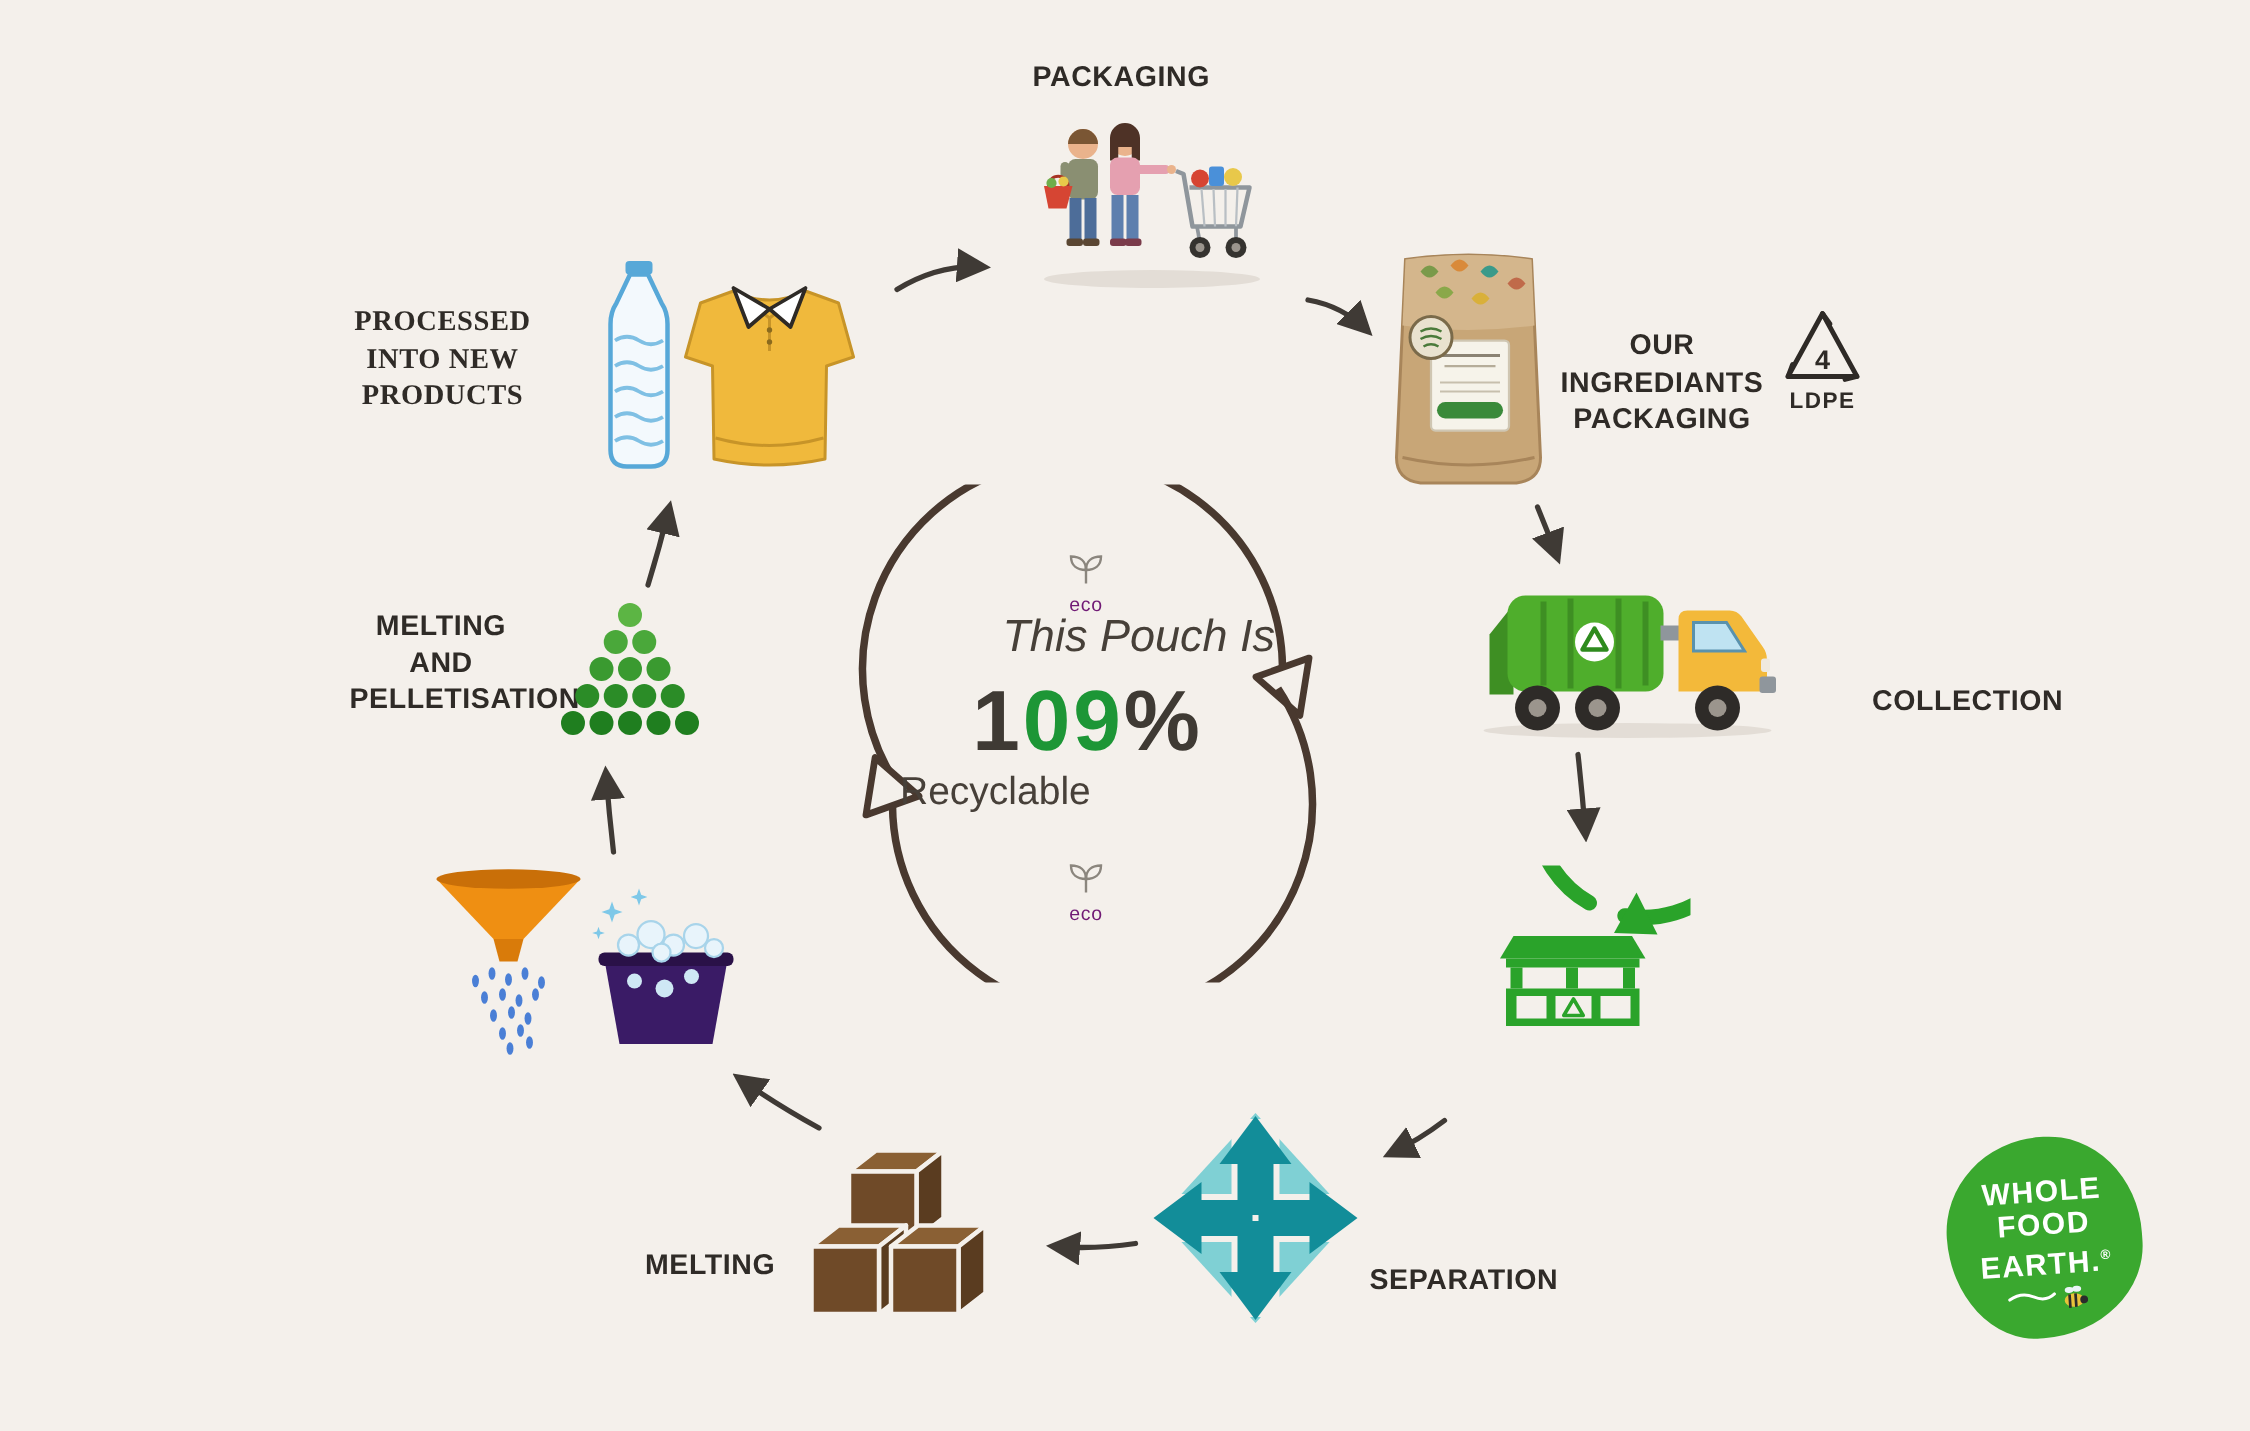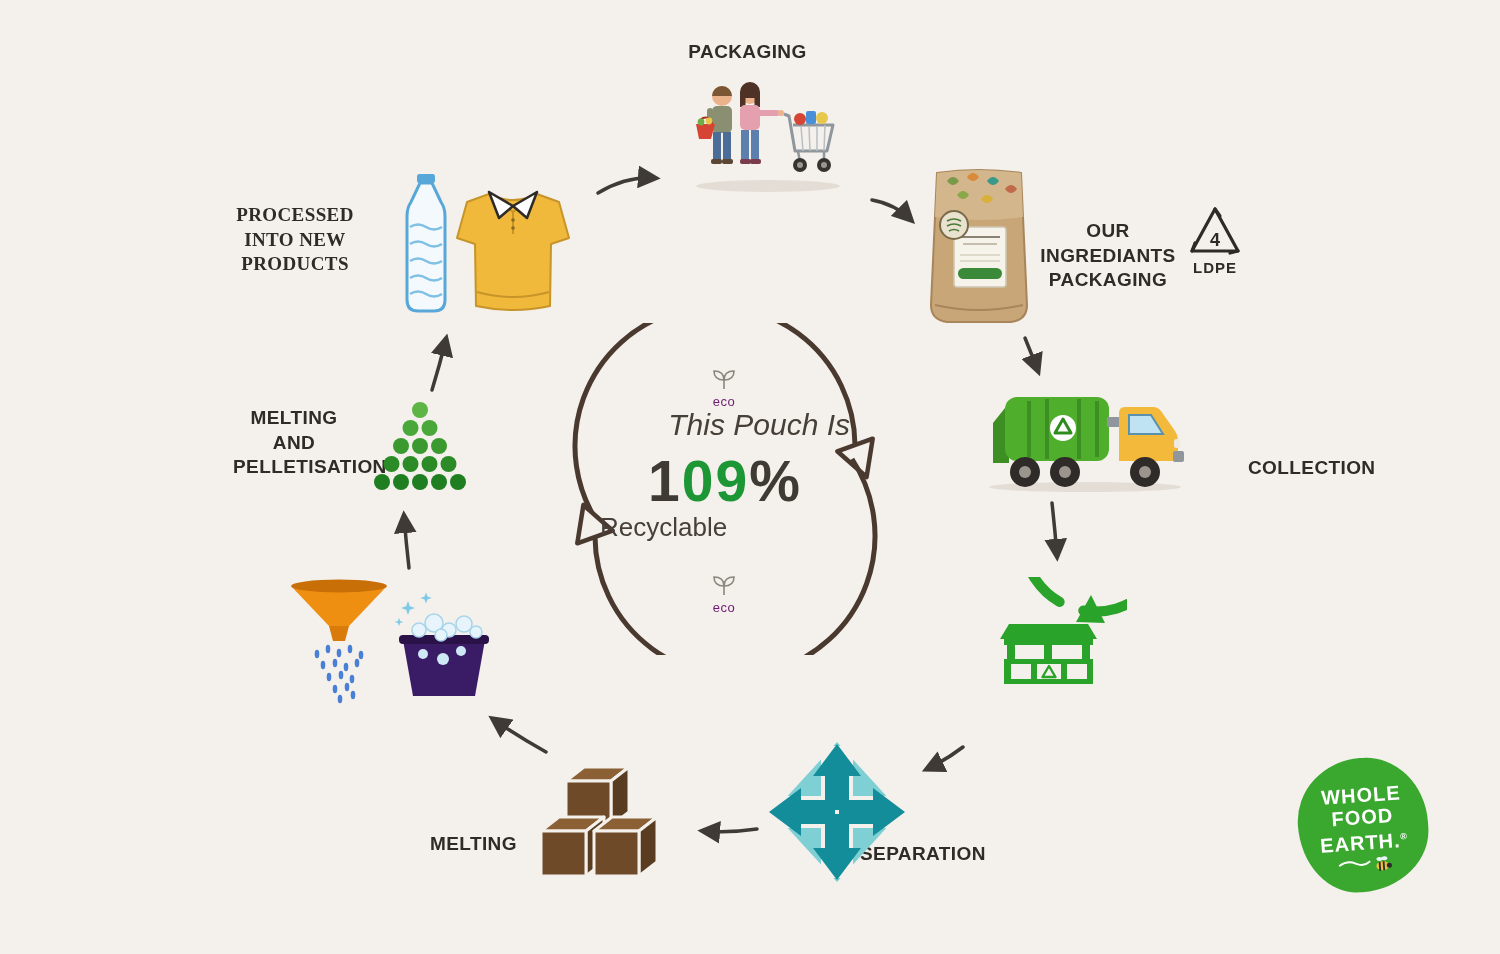--- a/index.html
+++ b/index.html
@@ -7,21 +7,21 @@
         font-family:"Liberation Sans","DejaVu Sans",sans-serif;}
   .abs{position:absolute;}
   .label{position:absolute;font-weight:700;font-size:19px;line-height:1.3;
          color:#2f2b27;letter-spacing:.4px;white-space:pre-line;text-align:center;}
   
   #consumers-label{left:645px;top:40px;width:205px;}
   #processed-label{left:200px;top:203px;width:190px;font-family:Liberation Serif, serif;}
   #packaging-label{left:1030px;top:219px;width:156px;}
   #collection-label{left:1222px;top:456px;width:112px;margin-left:26px;}
   #mrf-label{left:1163px;top:616px;width:120px;text-align:left;}
-  #separation-label{left:860px;top:842px;width:115px;}
+  #separation-label{left:913px;top:842px;width:115px;}
   #baling-label{left:430px;top:832px;width:78px;}
   #shredding-label{left:166px;top:640px;width:138px;}
   #melting-label{left:233px;top:406px;width:122px;}
   
   #consumers-art{left:688px;top:72px;width:170px;height:122px;}
   #bottle-shirt-art{left:393px;top:172px;width:185px;height:145px;}
   #pouch-art{left:923px;top:165px;width:112px;height:163px;}
   #ldpe-art{left:1186px;top:203px;width:58px;height:56px;}
   #ldpe-code{left:1184px;top:258px;width:62px;font-size:15px;letter-spacing:1px;}
   #truck-art{left:983px;top:383px;width:208px;height:112px;}

